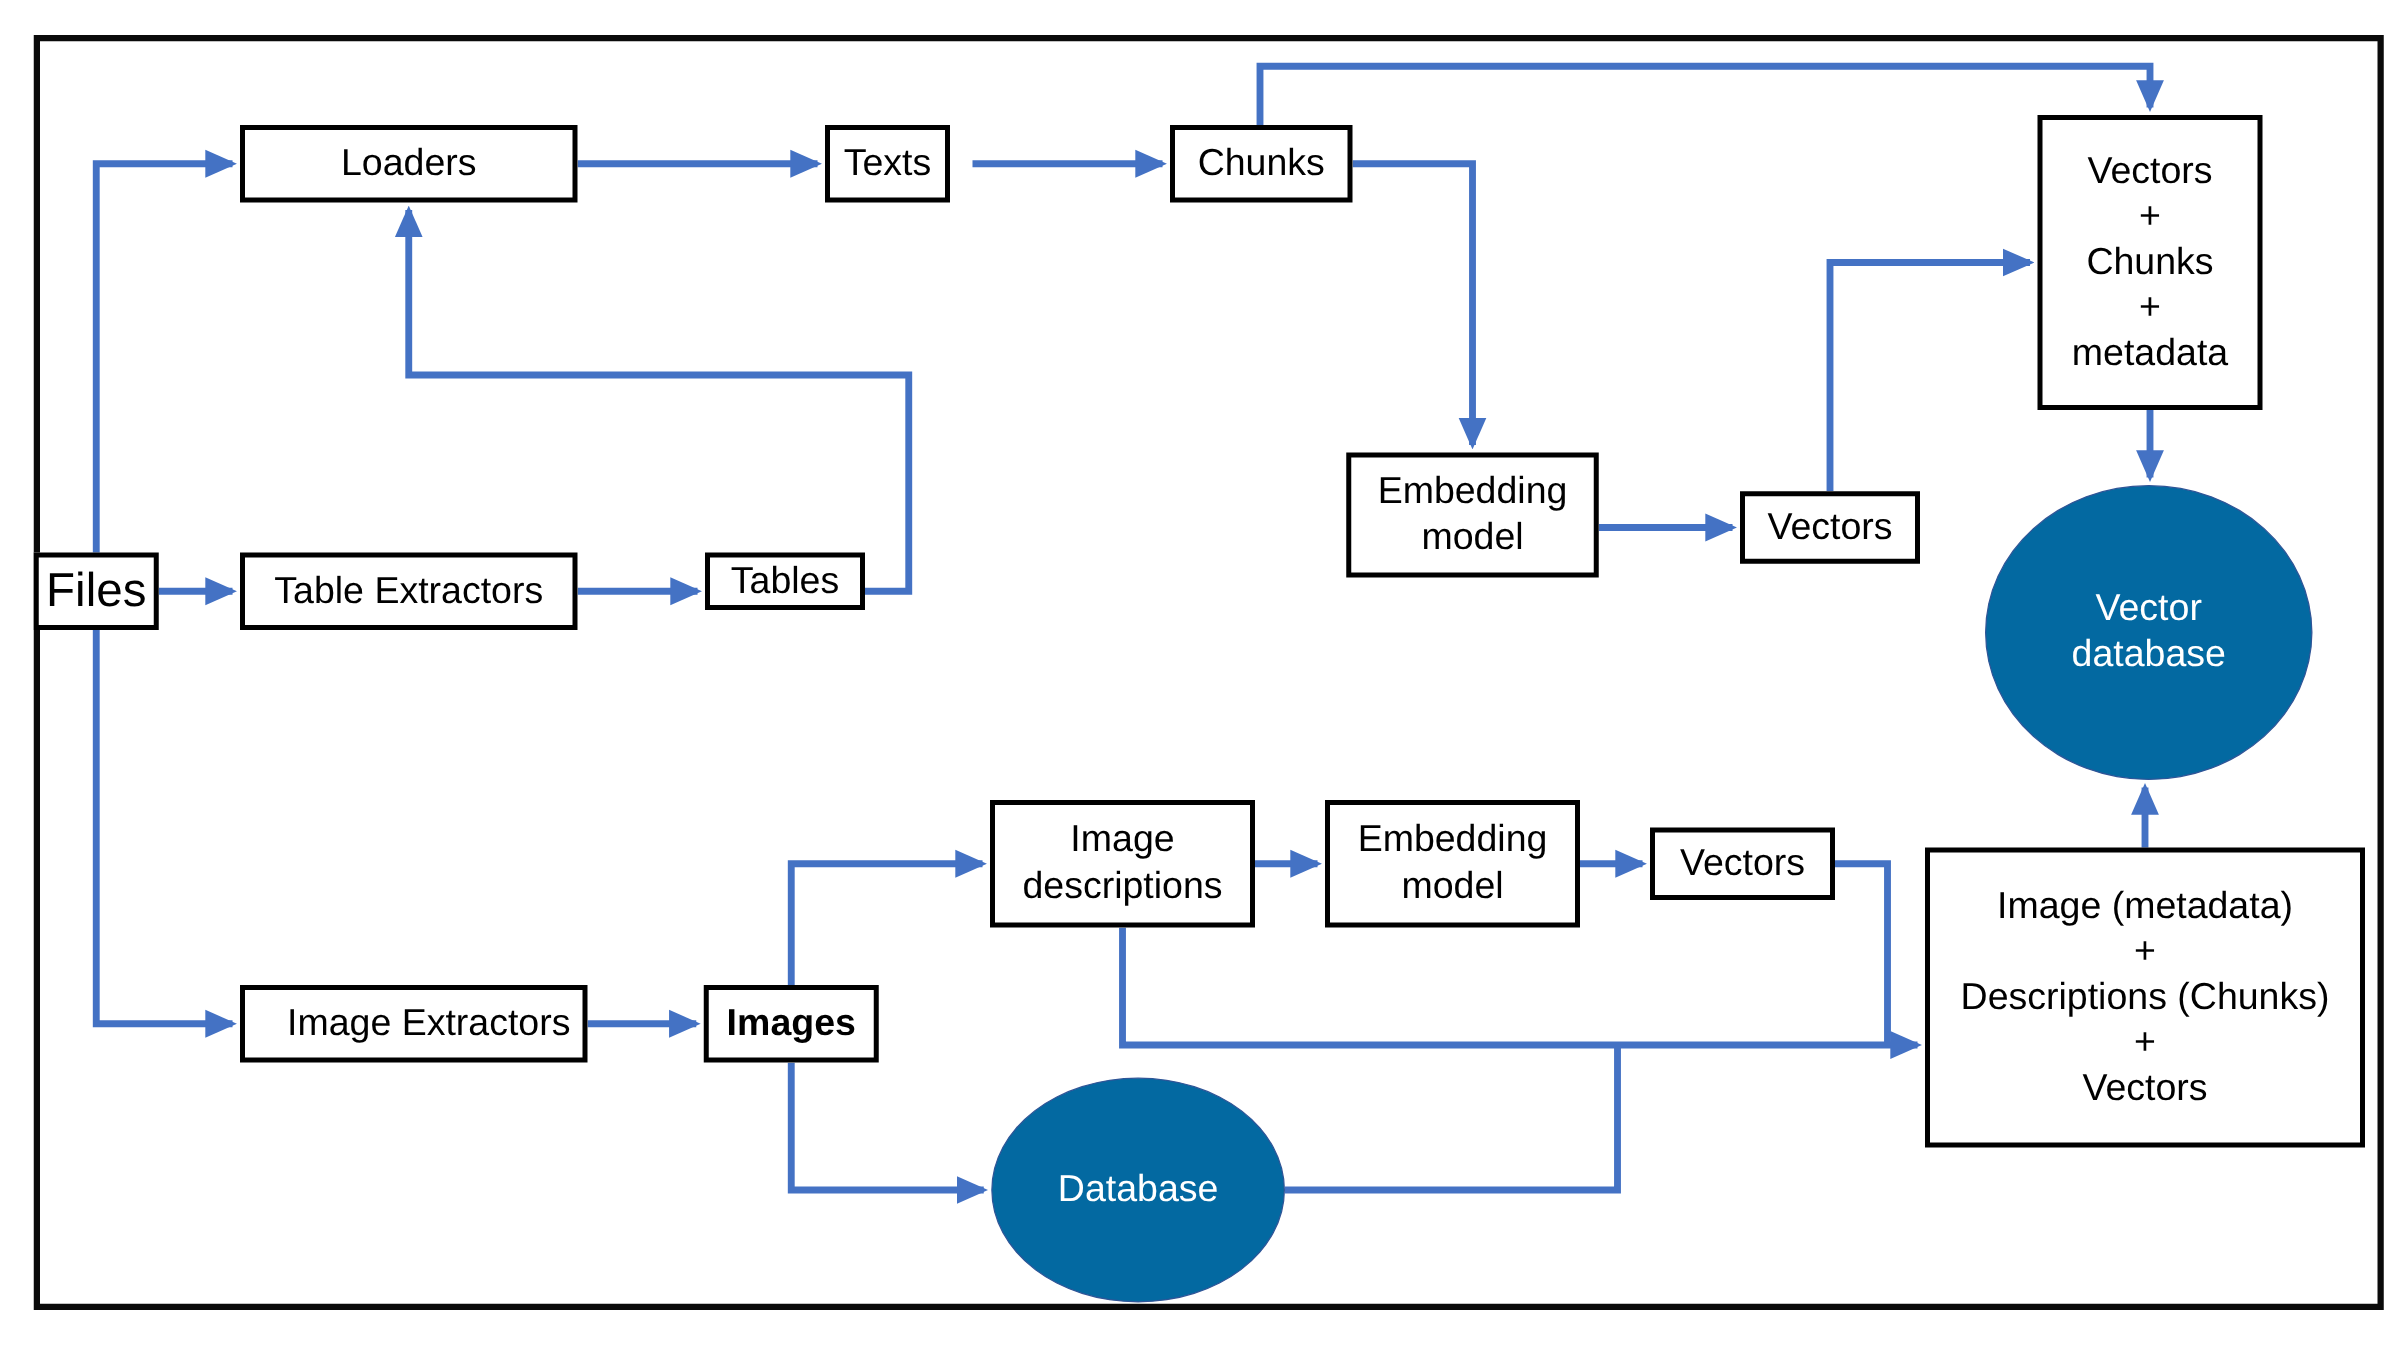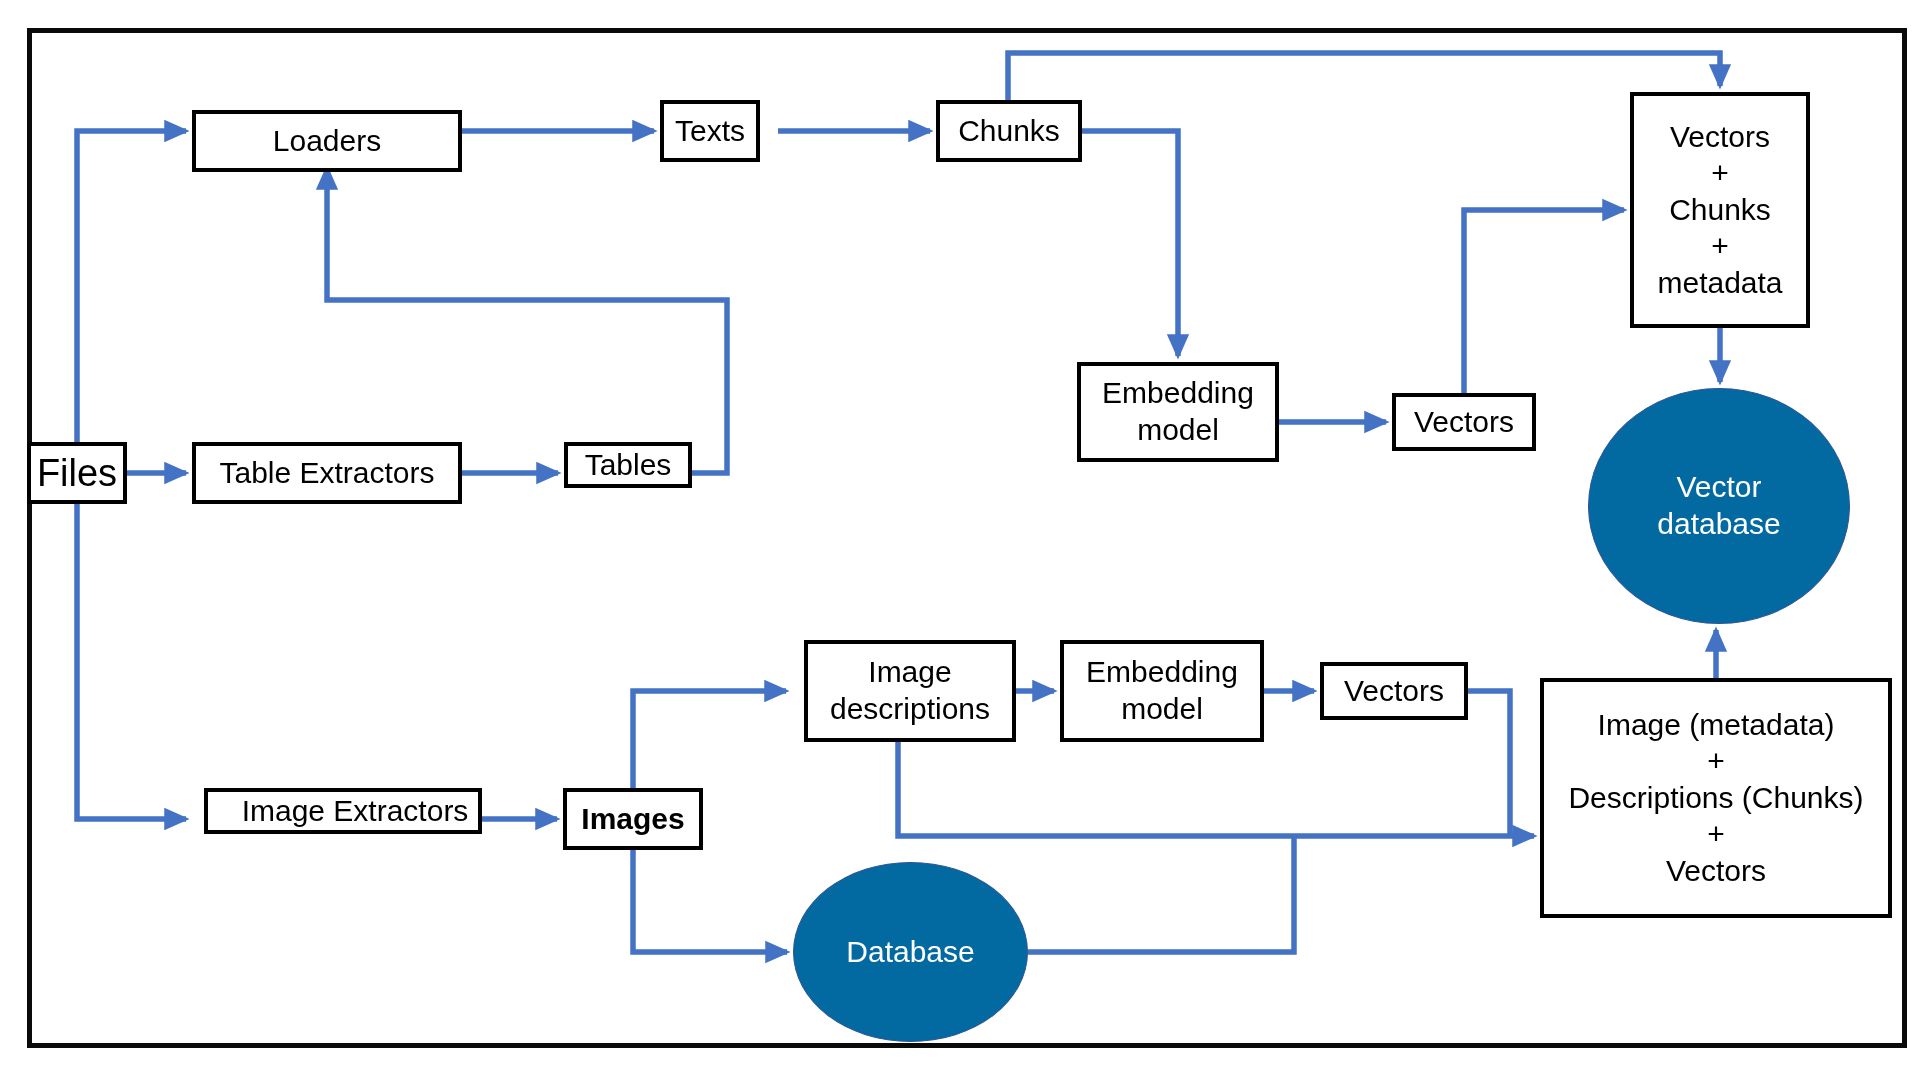--- a/index.html
+++ b/index.html
@@ -125,21 +125,21 @@
 
       <path d="M 1028 952 L 1294 952 L 1294 836"></path>
 
       <path d="M 1716 712 L 1716 630" marker-end="url(#arrow)"></path>
 
     </g>
   </svg>
 
   <div class="node-box" style="left:27px; top:442px; width:100px; height:62px; font-size:38px;">Files</div>
 
-  <div class="node-box" style="left:192px; top:100px; width:270px; height:62px; font-size:30px;margin-top:10px;">Loaders</div>
+  <div class="node-box" style="left:192px; top:100px; width:270px; height:62px; font-size:30px;">Loaders</div>
 
   <div class="node-box" style="left:660px; top:100px; width:100px; height:62px; font-size:30px;">Texts</div>
 
   <div class="node-box" style="left:936px; top:100px; width:146px; height:62px; font-size:30px;">Chunks</div>
 
   <div class="node-box" style="left:192px; top:442px; width:270px; height:62px; font-size:30px;">Table Extractors</div>
 
   <div class="node-box" style="left:564px; top:442px; width:128px; height:46px; font-size:30px;">Tables</div>
 
   <div class="node-box" style="left:1077px; top:362px; width:202px; height:100px; font-size:30px;">Embedding
@@ -149,25 +149,25 @@
 
   <div class="node-box" style="left:1630px; top:92px; width:180px; height:236px; font-size:30px;">Vectors
 +
 Chunks
 +
 metadata</div>
 
   <div class="node-ellipse" style="left:1588px; top:388px; width:262px; height:236px; font-size:30px;">Vector
 database</div>
 
-  <div class="node-box" style="left:204px; top:788px; width:278px; height:46px; font-size:30px;padding-left:24px;">Image Extractors</div>
+  <div class="node-box" style="left:192px; top:788px; width:278px; height:62px; font-size:30px;padding-left:24px;">Image Extractors</div>
 
   <div class="node-box" style="left:563px; top:788px; width:140px; height:62px; font-size:30px;font-weight:bold;">Images</div>
 
-  <div class="node-box" style="left:792px; top:640px; width:212px; height:102px; font-size:30px;margin-left:12px;">Image
+  <div class="node-box" style="left:792px; top:640px; width:212px; height:102px; font-size:30px;">Image
 descriptions</div>
 
   <div class="node-box" style="left:1060px; top:640px; width:204px; height:102px; font-size:30px;">Embedding
 model</div>
 
   <div class="node-box" style="left:1320px; top:662px; width:148px; height:58px; font-size:30px;">Vectors</div>
 
   <div class="node-ellipse" style="left:793px; top:862px; width:235px; height:180px; font-size:30px;">Database</div>
 
   <div class="node-box" style="left:1540px; top:678px; width:352px; height:240px; font-size:30px;">Image (metadata)

